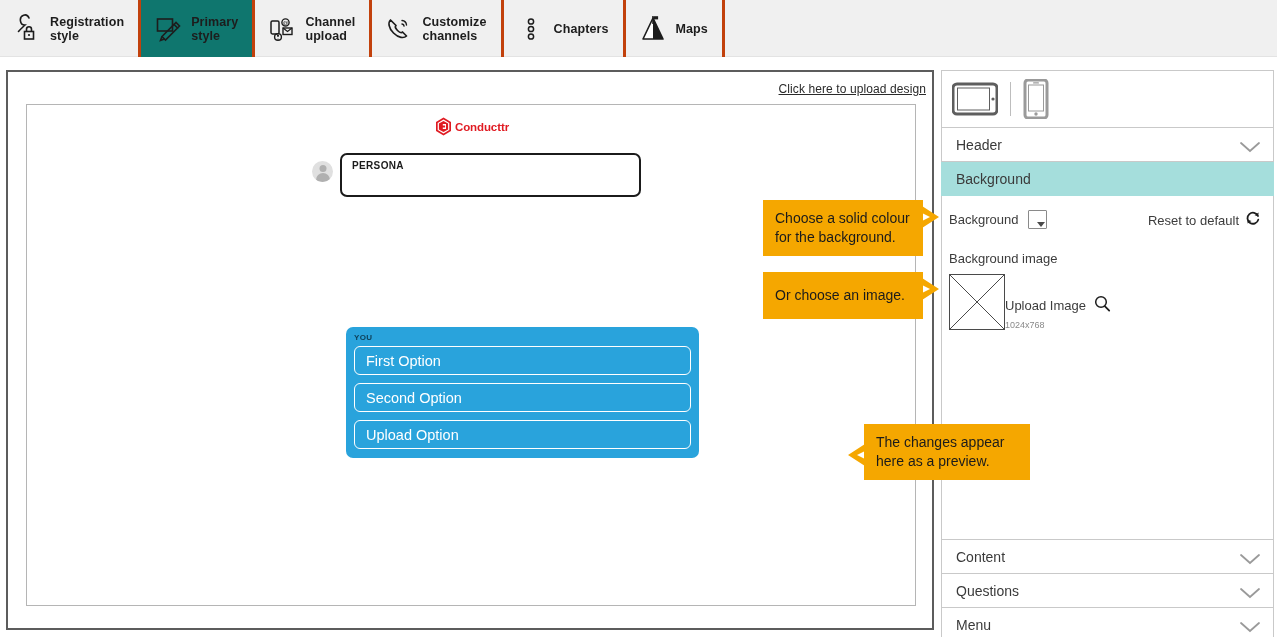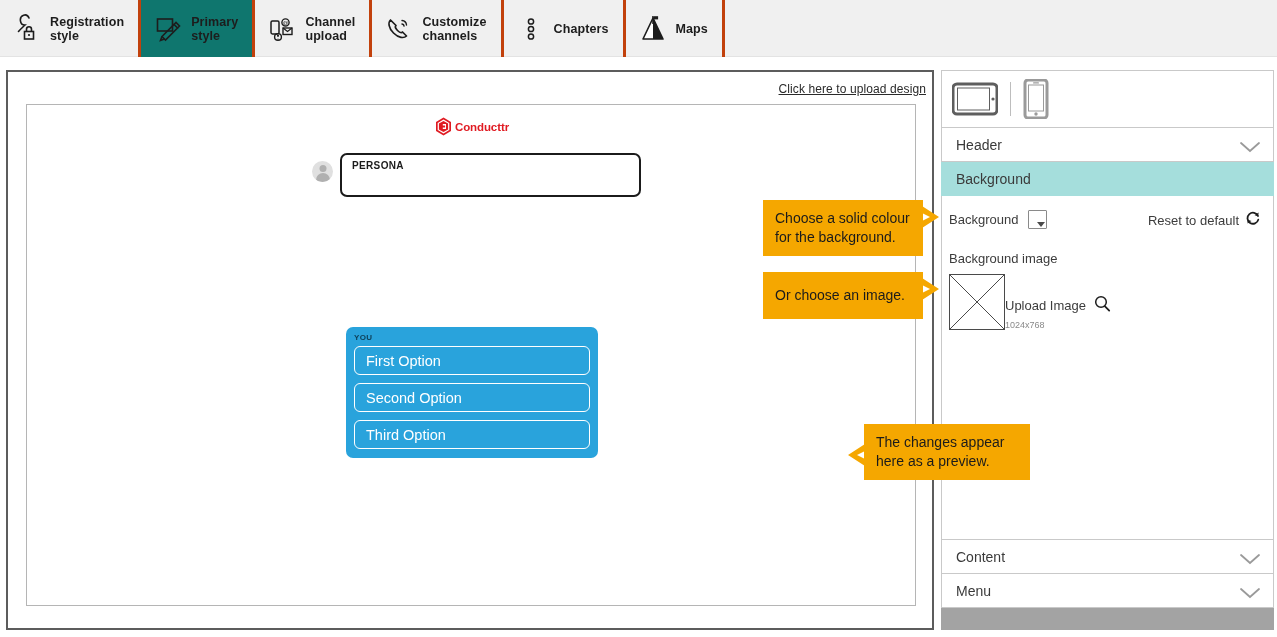--- a/index.html
+++ b/index.html
@@ -62,21 +62,21 @@
   .avatar::after { content:""; position:absolute; left:50%; top:12px; width:14px; height:10px;
             border-radius:7px 7px 0 0; background:#b0b0b0; transform:translateX(-50%); }
   .bubble {
     width: 301px; min-height: 44px; border: 2px solid #1b1b1b; border-radius: 7px;
     background: #ffffff; padding: 5px 10px 7px 10px;
   }
   .bubble-tag { font-size: 10px; font-weight: 700; color: #1b1b1b; letter-spacing: .35px; }
   .bubble-text { font-size: 14.5px; color: #1b1b1b; margin-top: 1px; }
 
   .you-block {
-    position: absolute; left: 319px; top: 222px; width: 252px;
+    position: absolute; left: 319px; top: 222px; width: 353px;
     background: #29a3dc; border-radius: 7px; padding: 6px 8px 9px 8px;
   }
   .you-tag { font-size: 8px; font-weight: 700; color: #0d3f57; letter-spacing: .35px; margin-bottom: 4px; }
   .opt {
     height: 29px; border: 1.5px solid #ffffff; border-radius: 6px;
     display: flex; align-items: center; padding-left: 11px;
     color: #ffffff; font-size: 14.5px; margin-bottom: 8px; cursor: pointer;
   }
   .opt:last-child { margin-bottom: 0; }
 
@@ -254,21 +254,21 @@
         <div class="avatar"></div>
         <div class="bubble">
           <div class="bubble-tag">PERSONA</div>
         </div>
       </div>
 
       <div class="you-block">
         <div class="you-tag">YOU</div>
         <div class="opt">First Option</div>
         <div class="opt">Second Option</div>
-        <div class="opt">Third Option</div>
+        <div class="opt">Upload Option</div>
       </div>
 
     </div>
   </div>
 
   <div class="side">
 
     <div class="device-bar">
       <span class="dev-btn">
         <svg width="46" height="34" viewBox="0 0 46 34">
@@ -345,20 +345,28 @@
 
     <div class="acc">
       <span class="acc-label">Content</span>
       <span class="chev">
         <svg viewBox="0 0 22 12" width="22" height="12">
             <path d="M2 2 L11 10 L20 2" fill="none" stroke="#9a9a9a" stroke-width="1.8" stroke-linecap="round"></path>
           </svg>
       </span>
     </div>
 
+    <div class="acc">
+      <span class="acc-label">Questions</span>
+      <span class="chev">
+        <svg viewBox="0 0 22 12" width="22" height="12">
+            <path d="M2 2 L11 10 L20 2" fill="none" stroke="#9a9a9a" stroke-width="1.8" stroke-linecap="round"></path>
+          </svg>
+      </span>
+    </div>
 
     <div class="acc">
       <span class="acc-label">Menu</span>
       <span class="chev">
         <svg viewBox="0 0 22 12" width="22" height="12">
             <path d="M2 2 L11 10 L20 2" fill="none" stroke="#9a9a9a" stroke-width="1.8" stroke-linecap="round"></path>
           </svg>
       </span>
     </div>
 

